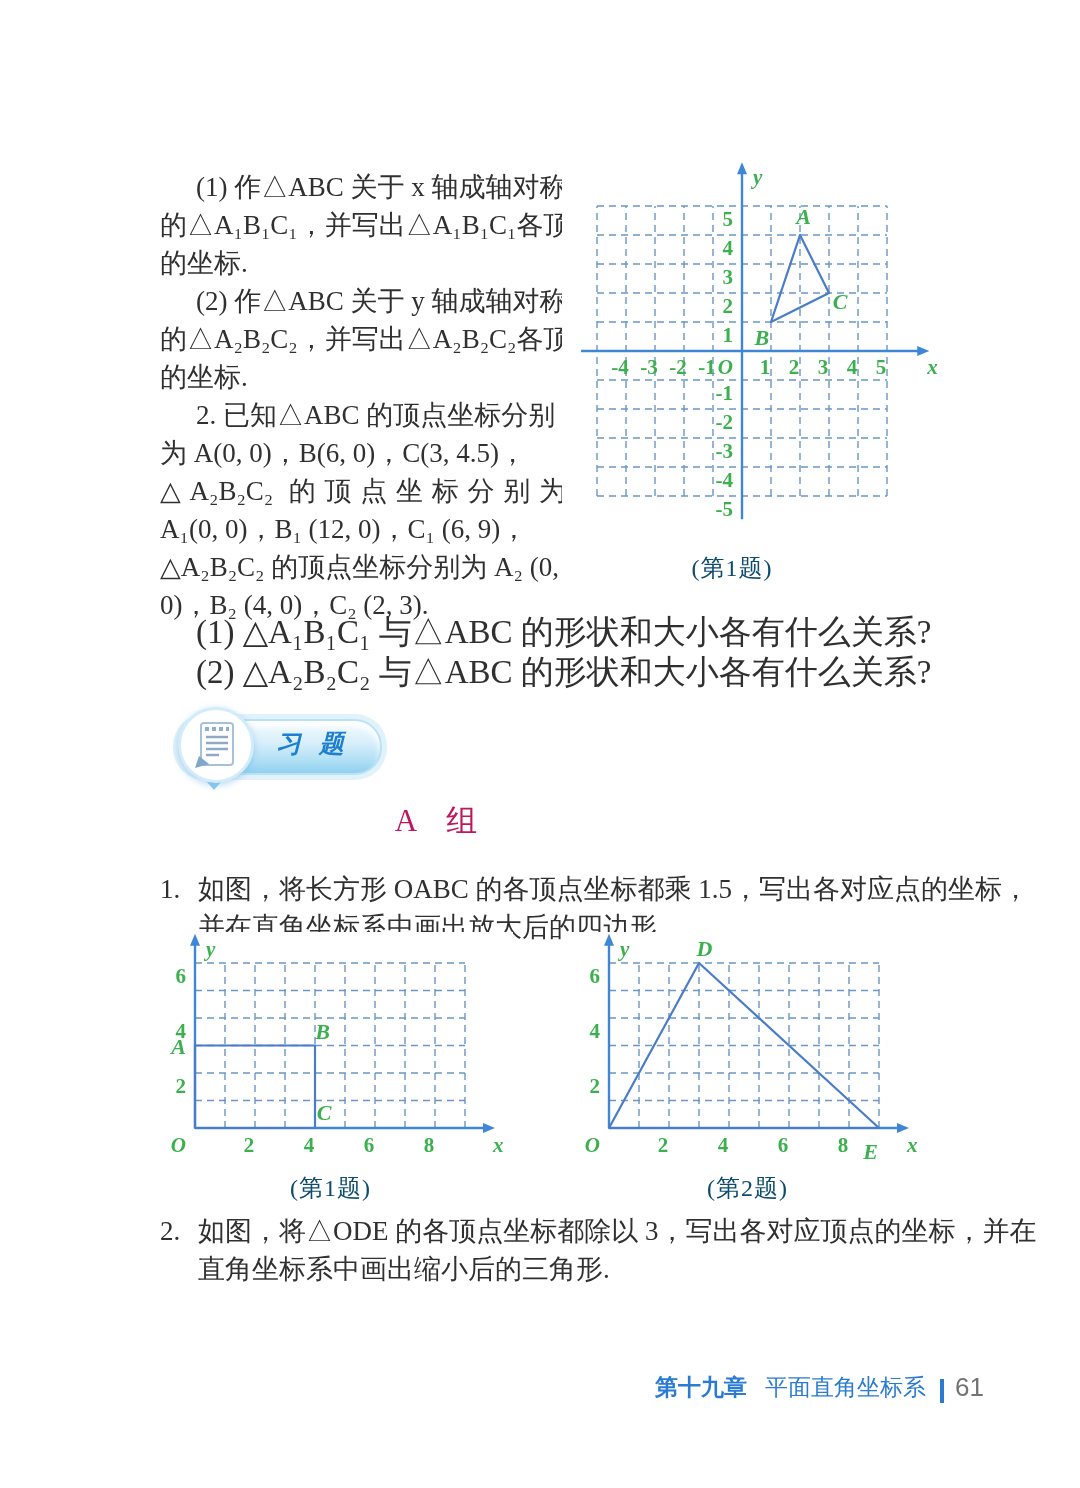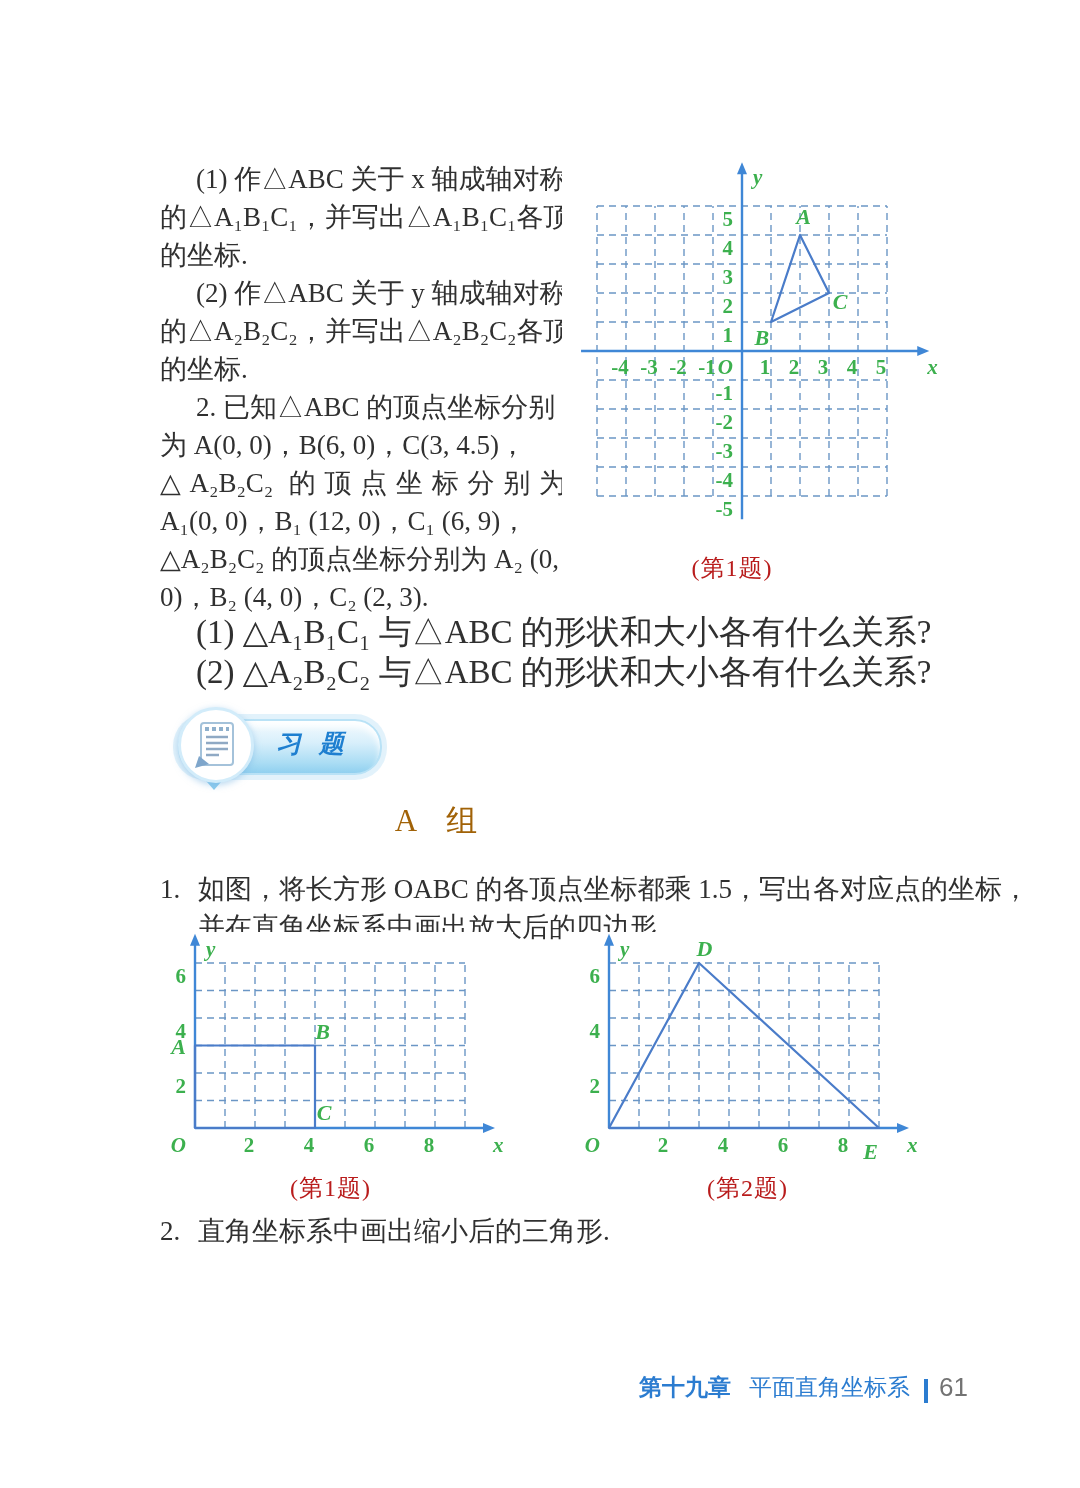--- a/index.html
+++ b/index.html
@@ -2,21 +2,21 @@
 <html><head>
 <meta charset="utf-8">
 <style>
   html,body{margin:0;padding:0;}
   body{
     width:1080px;height:1488px;background:#ffffff;position:relative;
     font-family:"Liberation Serif",serif;color:#303030;overflow:hidden;
   }
   .abs{position:absolute;}
   
-  #col-text{left:160px;top:160px;width:406px;font-size:27px;line-height:38px;}
+  #col-text{left:160px;top:168px;width:406px;font-size:27px;line-height:38px;}
   #col-text .line{white-space:nowrap;}
   #col-text .line.ind{text-indent:36px;}
   #col-text .line.jy{white-space:normal;text-align:justify;text-align-last:justify;}
   #full-text{left:160px;top:612px;width:620px;font-size:33px;line-height:40px;}
   #full-text .line{padding-left:36px;white-space:nowrap;}
   
   #badge{left:160px;top:705px;width:240px;height:92px;font-style:italic;}
   #badge .pill{
     position:absolute;left:18px;top:14px;width:200px;height:52px;border-radius:27px;
     background:linear-gradient(180deg,#f4fbfe 0%,#d8effb 42%,#abddf4 80%,#90d0ef 100%);
@@ -31,46 +31,46 @@
   #badge .circle{
     position:absolute;left:18px;top:2px;width:70px;height:70px;border-radius:50%;
     background:#ffffff;border:3px solid #d2ecfa;
     box-shadow:0 2px 7px rgba(120,180,225,.55);
   }
   #badge .blabel{
     position:absolute;left:116px;top:22px;font-size:25px;font-weight:bold;
     color:#1e7fd0;letter-spacing:18px;font-family:"Liberation Sans",sans-serif;
   }
   
-  #a-heading{left:0;top:800px;width:872px;text-align:center;font-size:31px;color:#a16207;white-space:pre;}
+  #a-heading{left:0;top:800px;width:872px;text-align:center;font-size:31px;color:#be185d;white-space:pre;}
   .prob{left:160px;width:795px;font-size:27px;line-height:38px;display:flex;}
   #p1{top:870px;}
   #p2{top:1212px;}
   .prob .num{width:38px;flex:0 0 38px;}
   .prob .plines{flex:1;}
   .prob .plines div{white-space:nowrap;}
   
   .chartbox{background:#fff;}
   #chart0{left:562px;top:158px;width:400px;height:398px;}
   #chart1{left:148px;top:932px;width:365px;height:232px;}
   #chart2{left:562px;top:932px;width:365px;height:232px;}
-  .cap{font-size:24px;color:#b91c1c;text-align:center;letter-spacing:1px;}
+  .cap{font-size:24px;color:#0c4a6e;text-align:center;letter-spacing:1px;}
   #cap0{left:532px;top:552px;width:400px;}
   #cap1{left:148px;top:1172px;width:365px;}
   #cap2{left:565px;top:1172px;width:365px;}
   
   .grid{stroke:#6b96c5;stroke-width:1.4;stroke-dasharray:7 5;fill:none;}
   .axis{stroke:#3f87d6;stroke-width:2.4;}
   .axisfill{fill:#3f87d6;stroke:none;}
   .shape{stroke:#4a7cc9;stroke-width:2.2;fill:none;stroke-linejoin:round;}
   .tick{font:600 21px "Liberation Serif",serif;fill:#3cb04e;}
   .ital{font-style:italic;}
   .plabel{font:700 22px "Liberation Serif",serif;font-style:italic;fill:#3cb04e;}
   
-  #footer{top:1372px;right:112px;font-size:23px;color:#2b7cd0;display:flex;align-items:flex-end;}
+  #footer{top:1372px;right:96px;font-size:23px;color:#2b7cd0;display:flex;align-items:flex-end;}
   #footer .chap{font-weight:bold;margin-right:18px;}
   #footer .bar{display:inline-block;width:4px;height:24px;background:#2b7cd0;margin:0 11px 0 14px;}
   #footer .pnum{color:#737373;font-size:26px;font-family:"Liberation Sans",sans-serif;}
 </style>
 </head>
 <body>
 
 <div class="abs" id="col-text">
   <div class="line ind">(1) 作△ABC 关于 x 轴成轴对称</div>
   <div class="line">的△A₁B₁C₁，并写出△A₁B₁C₁各顶点</div>
@@ -242,20 +242,21 @@
       <text x="58" y="23.625" text-anchor="start" class="tick ital">y</text>
       <text x="142.4" y="23.700000000000017" text-anchor="middle" class="plabel">D</text>
       <text x="308.6" y="227.2" text-anchor="middle" class="plabel">E</text>
     </svg></div>
 <div class="abs cap" id="cap1">(第1题)</div>
 <div class="abs cap" id="cap2">(第2题)</div>
 
 <div class="abs prob" id="p2">
   <span class="num">2.</span>
   <div class="plines">
+    <div>如图，将△ODE 的各顶点坐标都除以 3，写出各对应顶点的坐标，并在</div>
     <div>直角坐标系中画出缩小后的三角形.</div>
   </div>
 </div>
 
 <div class="abs" id="footer">
   <span class="chap">第十九章</span>
   <span>平面直角坐标系</span>
   <span class="bar"></span>
   <span class="pnum">61</span>
 </div>

